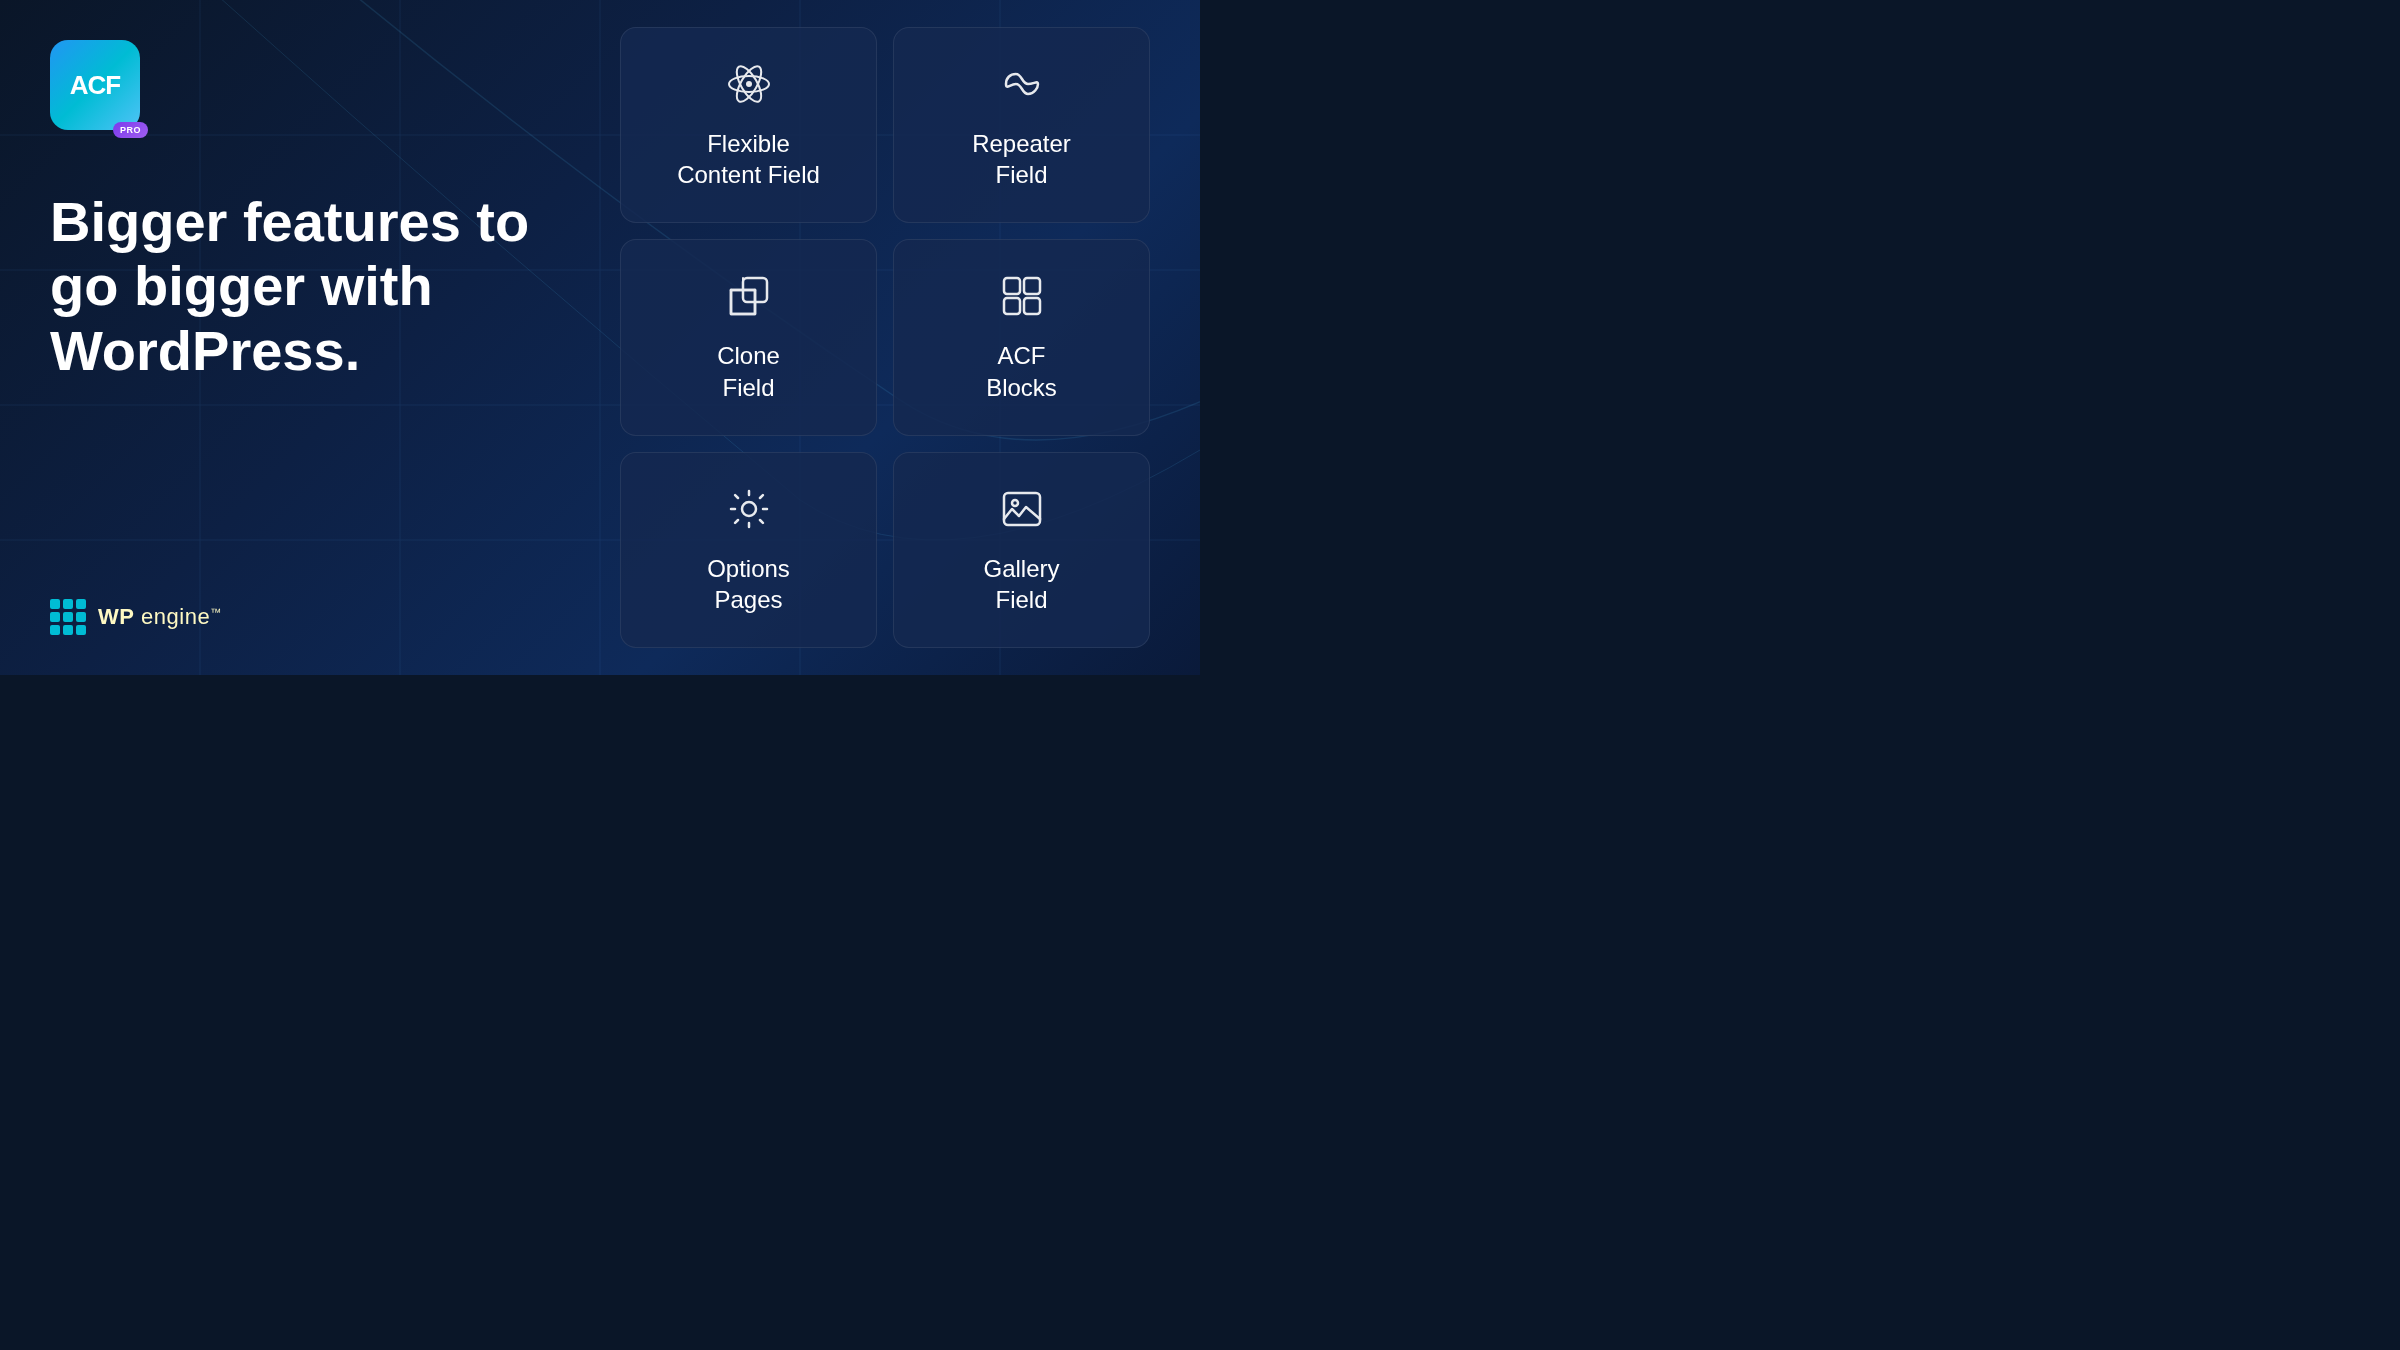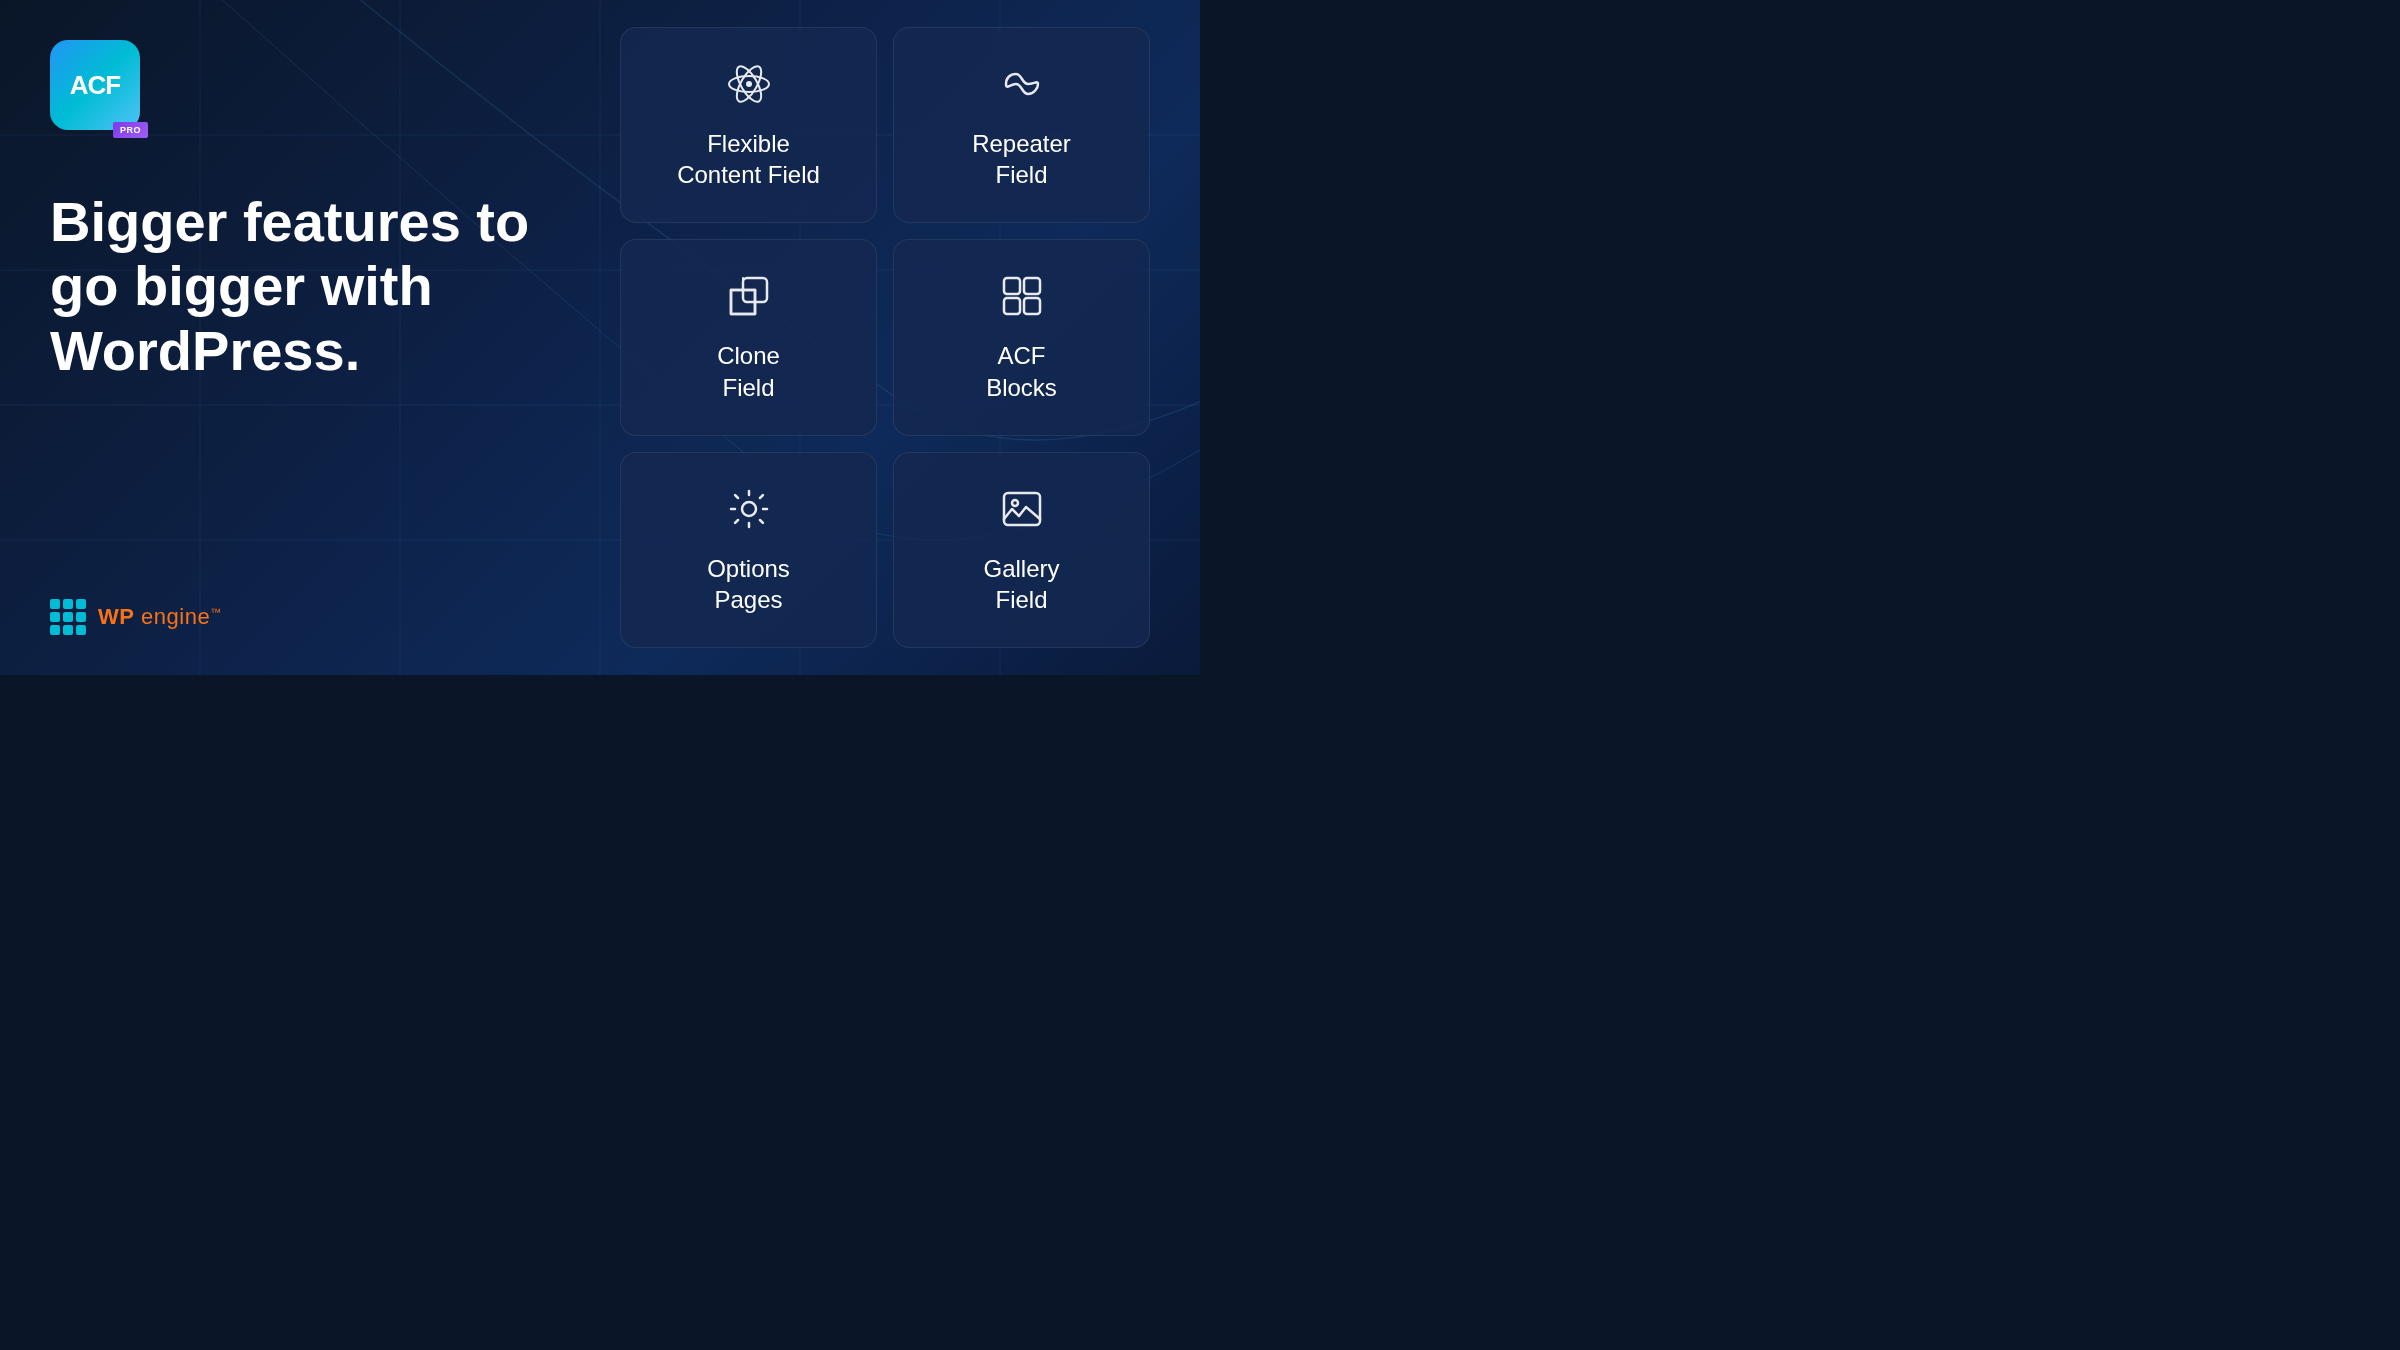--- a/index.html
+++ b/index.html
@@ -93,21 +93,21 @@
 
     .pro-badge {
       position: absolute;
       bottom: -8px;
       right: -8px;
       background: linear-gradient(135deg, #7c3aed, #9f5ef0);
       color: white;
       font-size: 9px;
       font-weight: 700;
       padding: 3px 7px;
-      border-radius: 2px;
+      border-radius: 8px;
       letter-spacing: 0.5px;
     }
 
     
     .headline {
       color: white;
       font-size: 56px;
       font-weight: 800;
       line-height: 1.15;
       margin-bottom: auto;
@@ -129,21 +129,21 @@
       width: 36px;
       height: 36px;
     }
 
     .wp-grid-cell {
       background: #00bcd4;
       border-radius: 2px;
     }
 
     .wp-engine-text {
-      color: #f97316;
+      color: #fef9c3;
       font-size: 22px;
       font-weight: 400;
       letter-spacing: 0.5px;
       text-align: right;
     }
 
     .wp-engine-text strong {
       font-weight: 700;
     }
 

